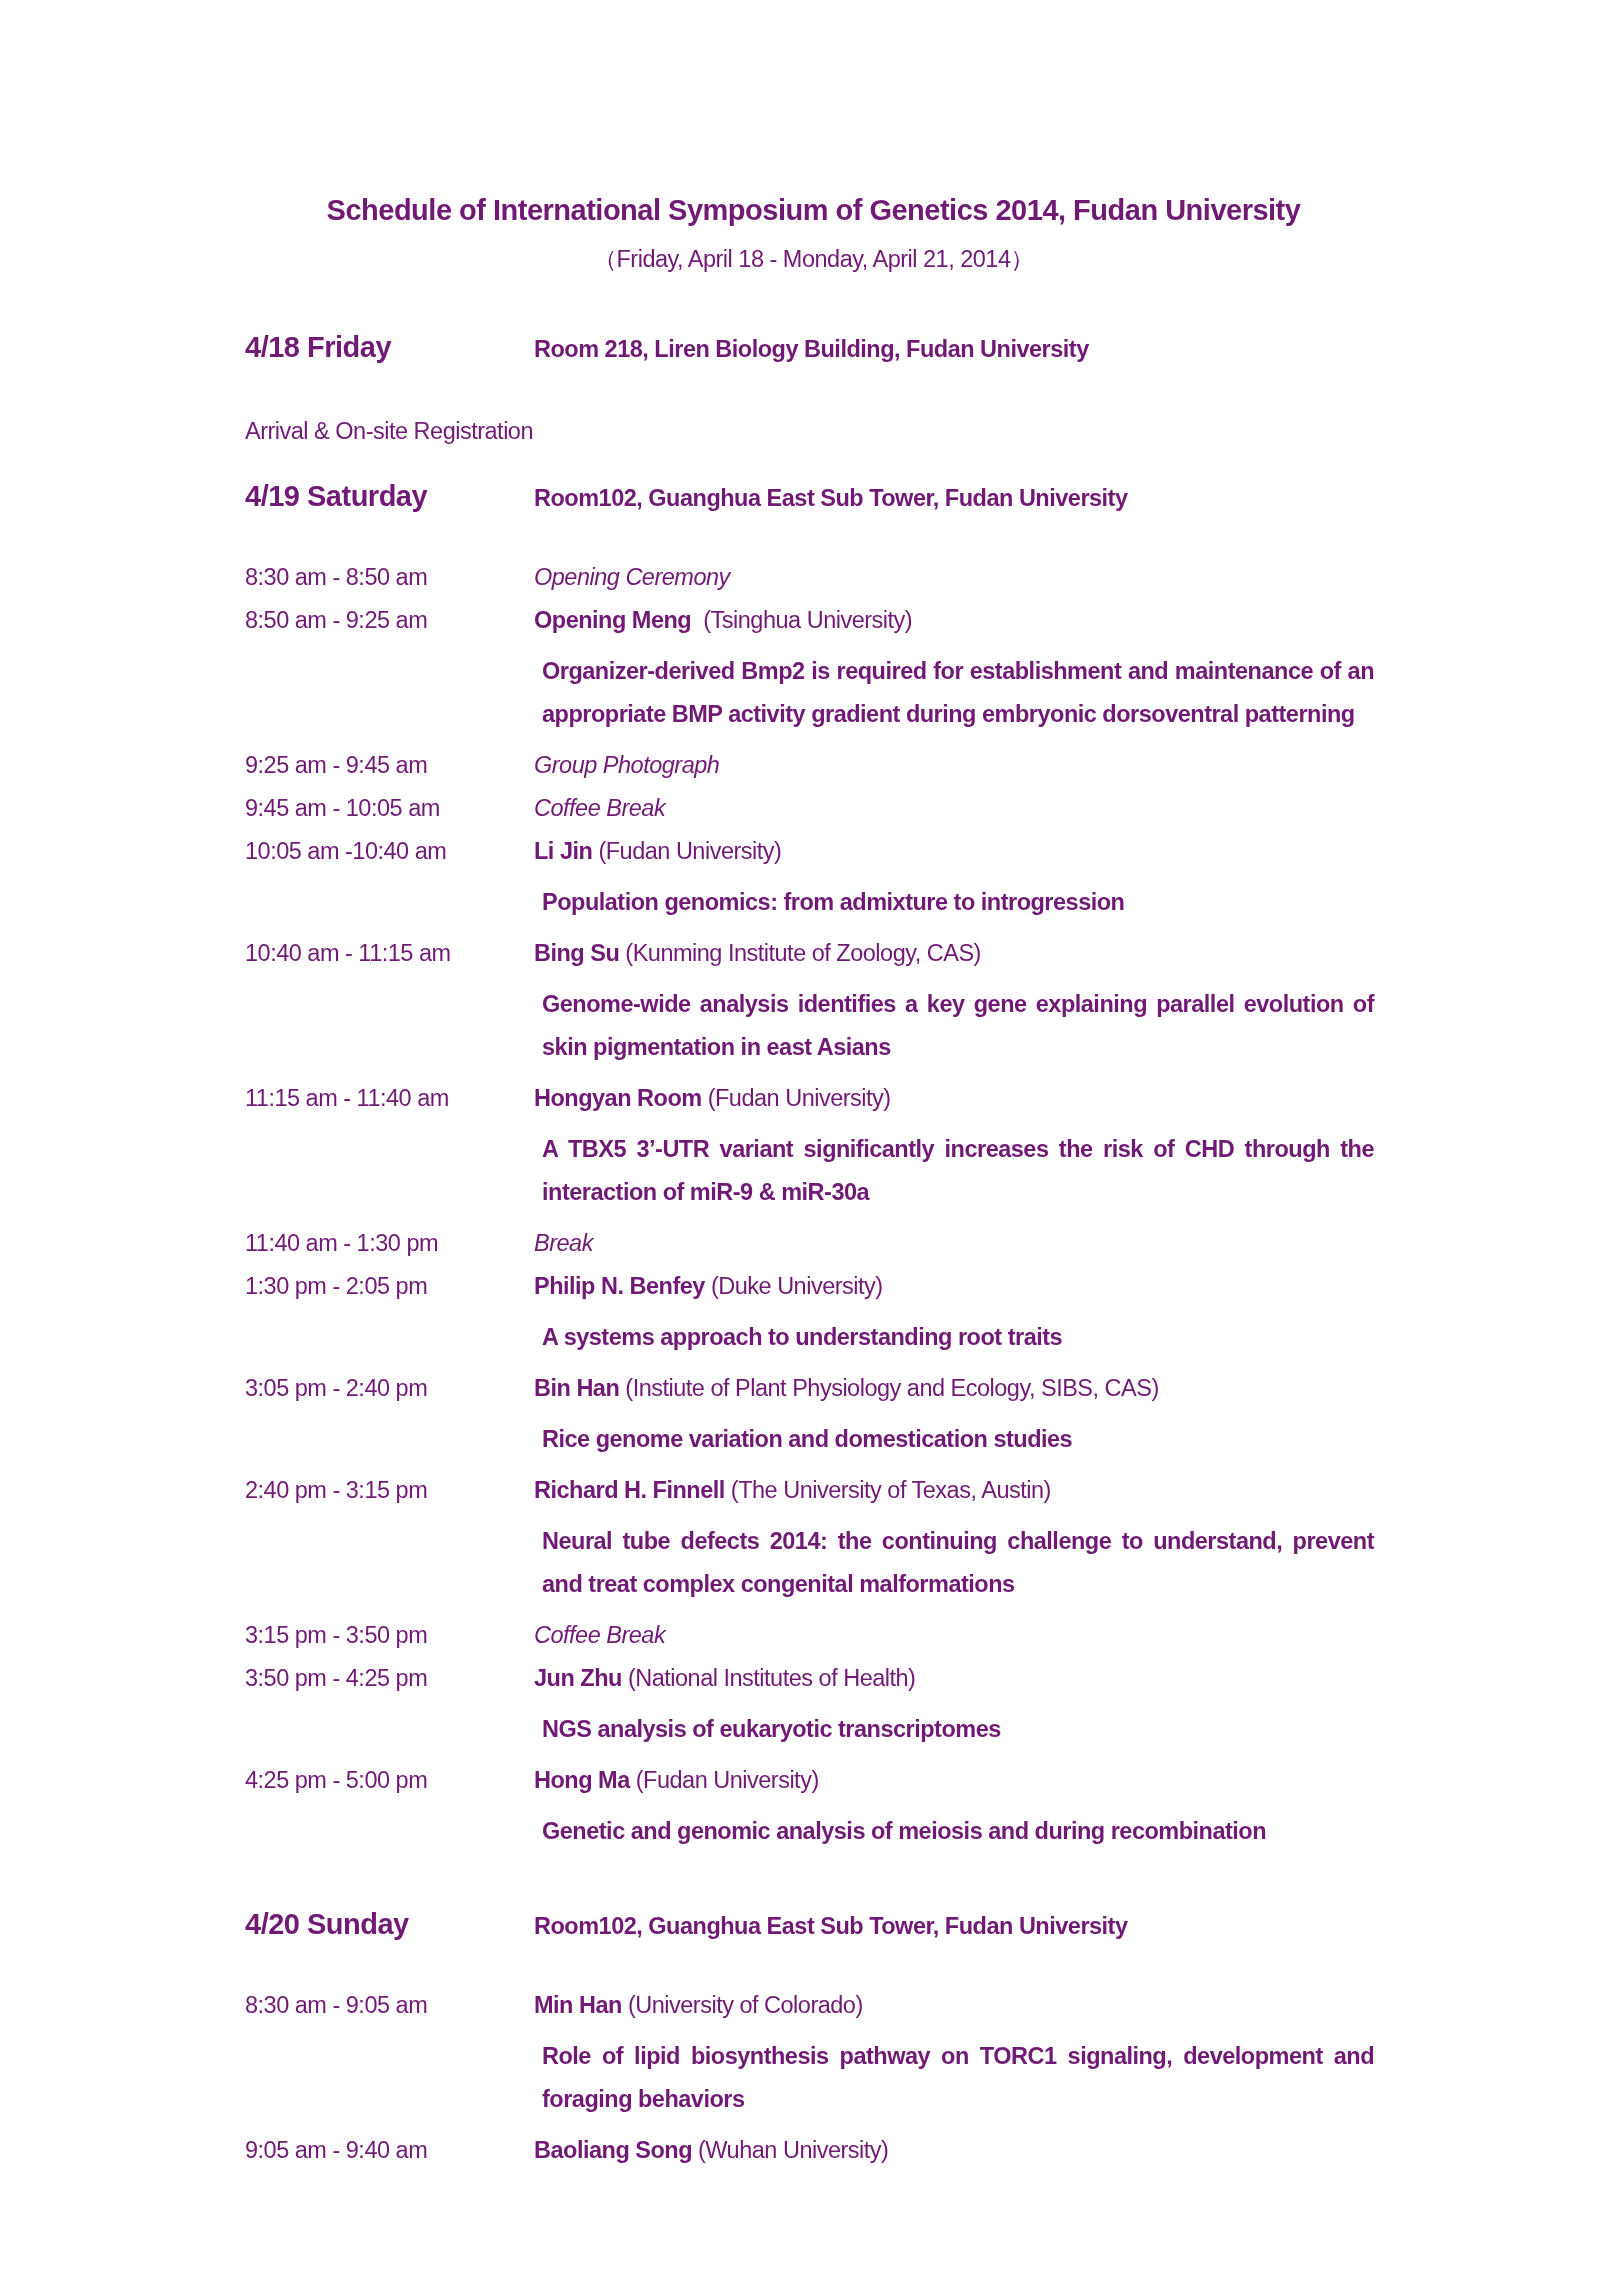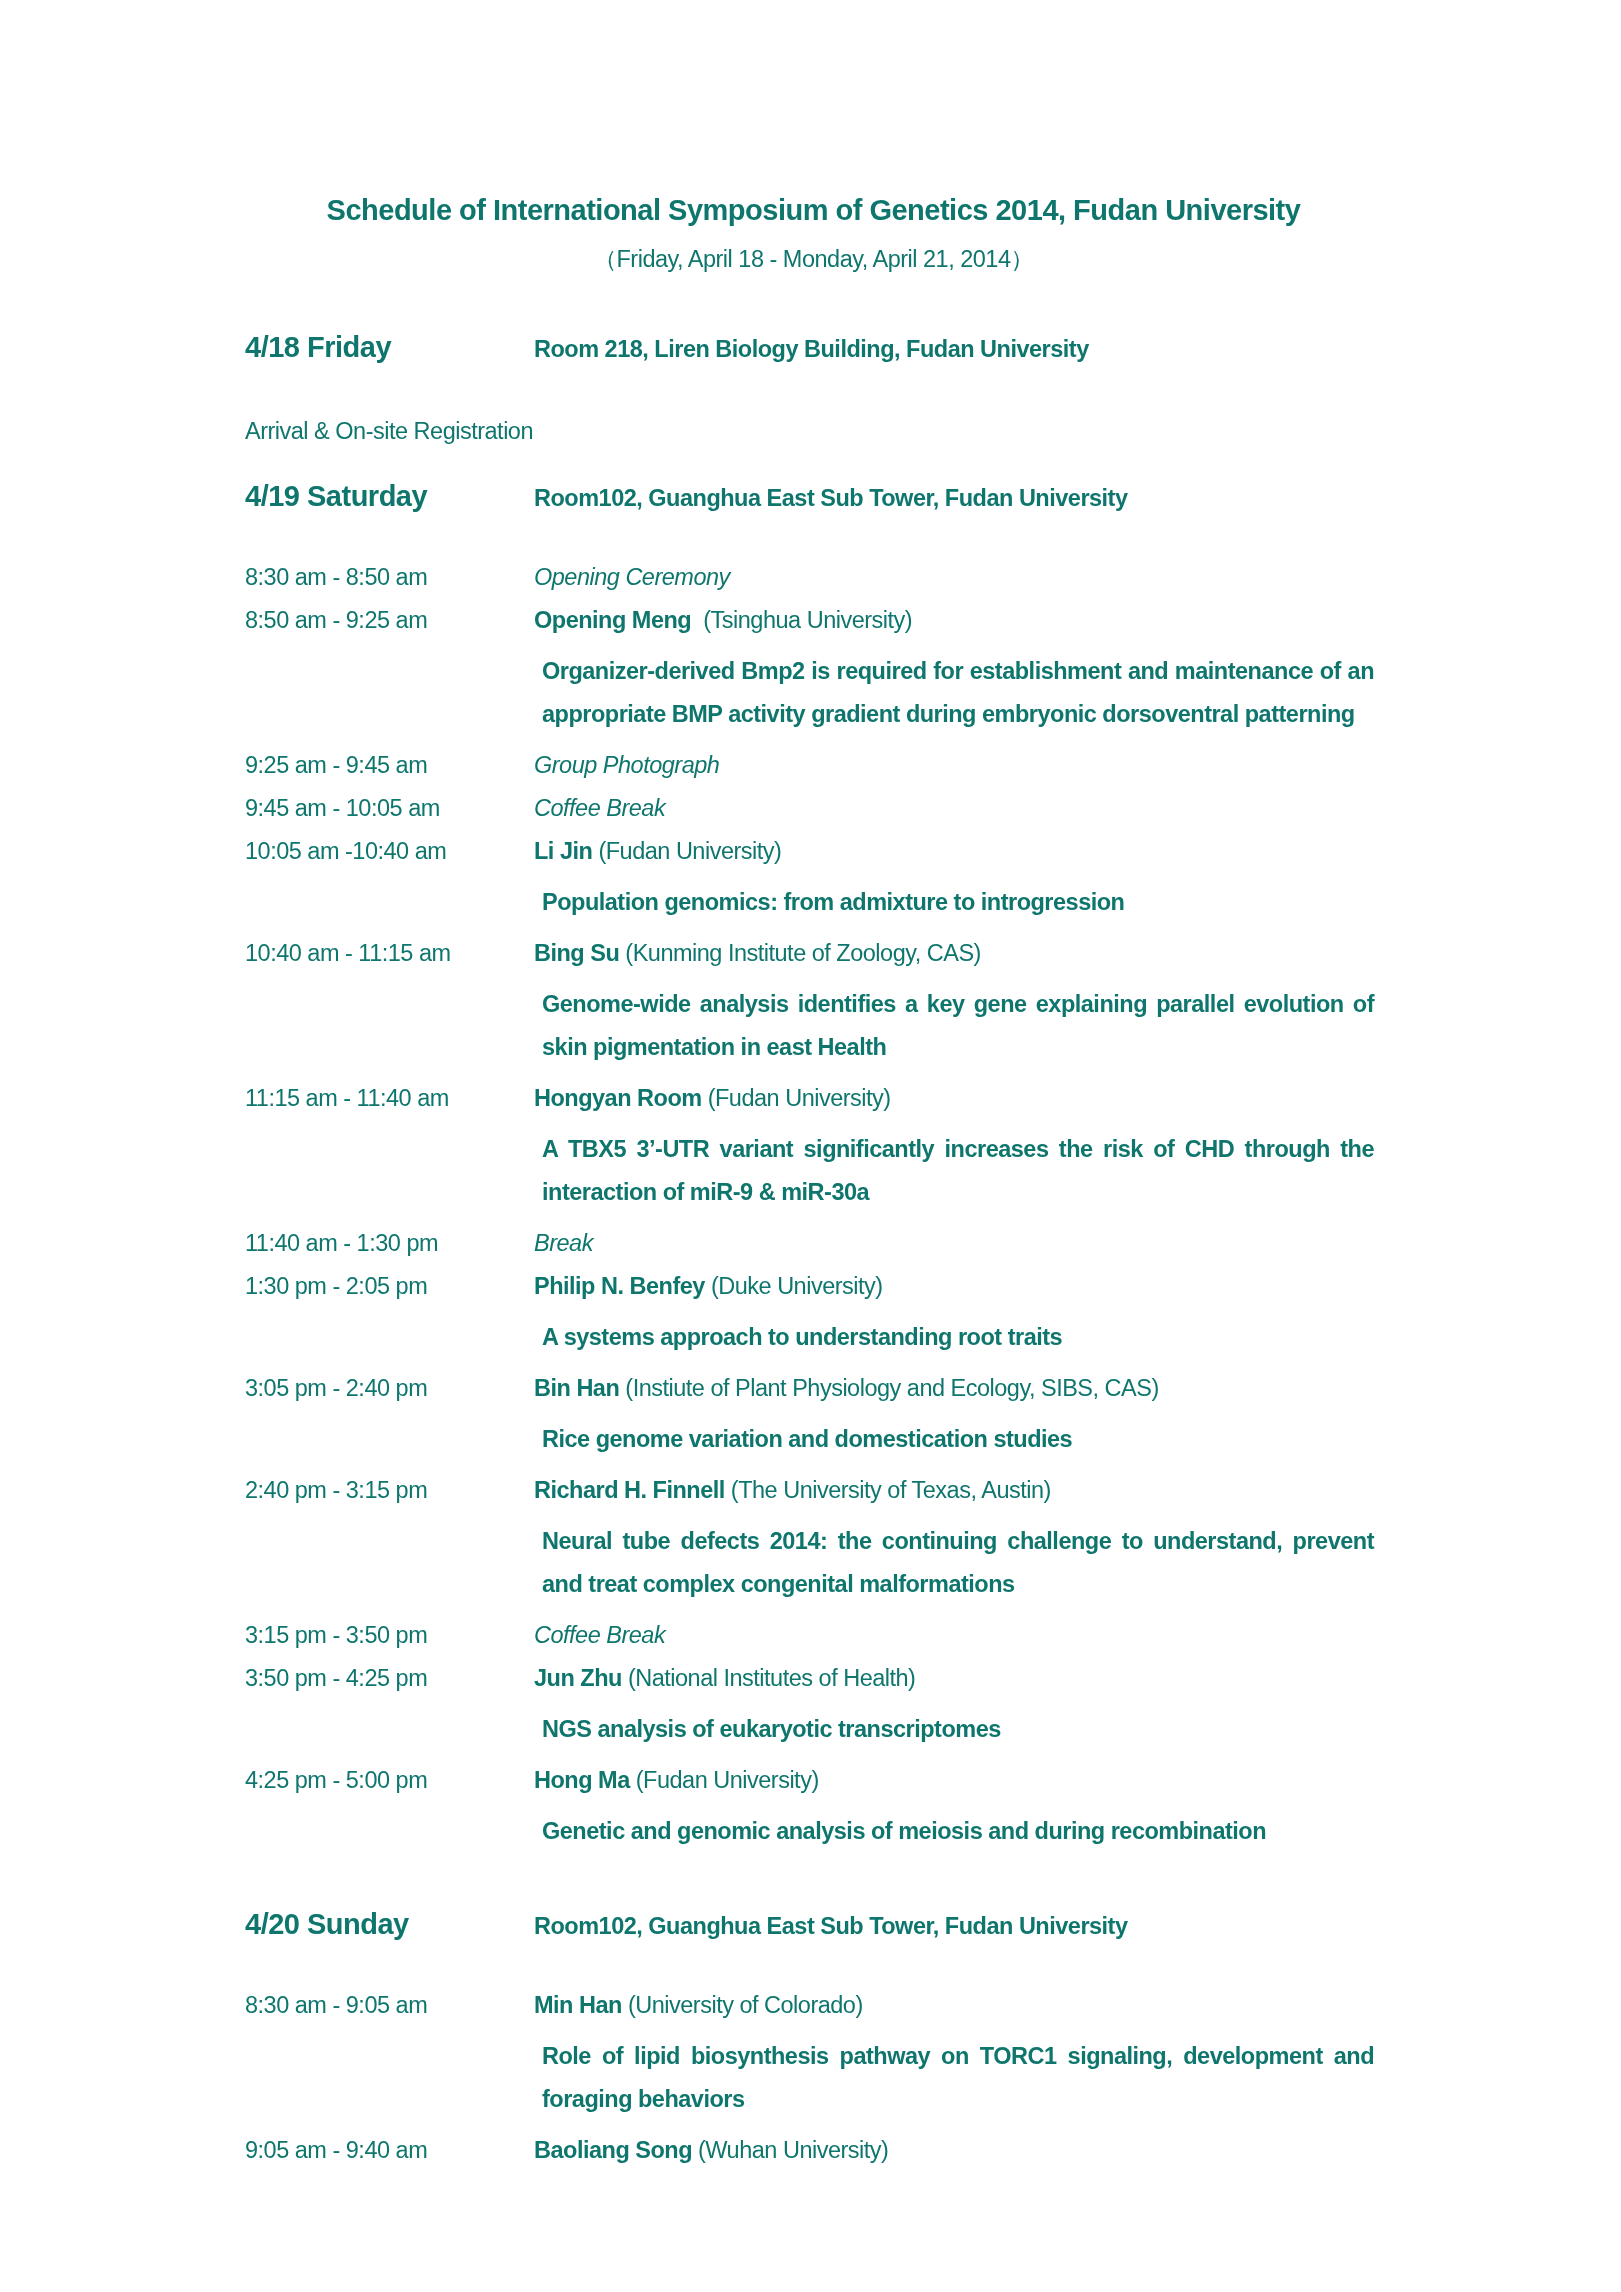--- a/index.html
+++ b/index.html
@@ -6,21 +6,21 @@
     margin: 0;
     padding: 0;
     background: #ffffff;
   }
   .page {
     position: relative;
     width: 1621px;
     height: 2293px;
     box-sizing: border-box;
     background: #ffffff;
-    color: #0f766e;
+    color: #701a75;
     font-family: "Liberation Sans", "DejaVu Sans", sans-serif;
     font-size: 23.5px;
     letter-spacing: -0.5px;
     padding: 188px 239px 0 245px;
     overflow: hidden;
   }
   .doc-title {
     margin: 0;
     font-size: 29px;
     font-weight: bold;
@@ -136,21 +136,21 @@
       <div class="row-content">
         <div><span class="speaker-name">Li Jin</span> <span class="speaker-affiliation">(Fudan University)</span></div>
         <p class="talk-title">Population genomics: from admixture to introgression</p>
       </div>
     </div>
 
     <div class="sched-row">
       <div class="time-slot">10:40 am - 11:15 am</div>
       <div class="row-content">
         <div><span class="speaker-name">Bing Su</span> <span class="speaker-affiliation">(Kunming Institute of Zoology, CAS)</span></div>
-        <p class="talk-title">Genome-wide analysis identifies a key gene explaining parallel evolution of skin pigmentation in east Health</p>
+        <p class="talk-title">Genome-wide analysis identifies a key gene explaining parallel evolution of skin pigmentation in east Asians</p>
       </div>
     </div>
 
     <div class="sched-row">
       <div class="time-slot">11:15 am - 11:40 am</div>
       <div class="row-content">
         <div><span class="speaker-name">Hongyan Room</span> <span class="speaker-affiliation">(Fudan University)</span></div>
         <p class="talk-title">A TBX5 3’-UTR variant significantly increases the risk of CHD through the interaction of miR-9 &amp; miR-30a</p>
       </div>
     </div>

